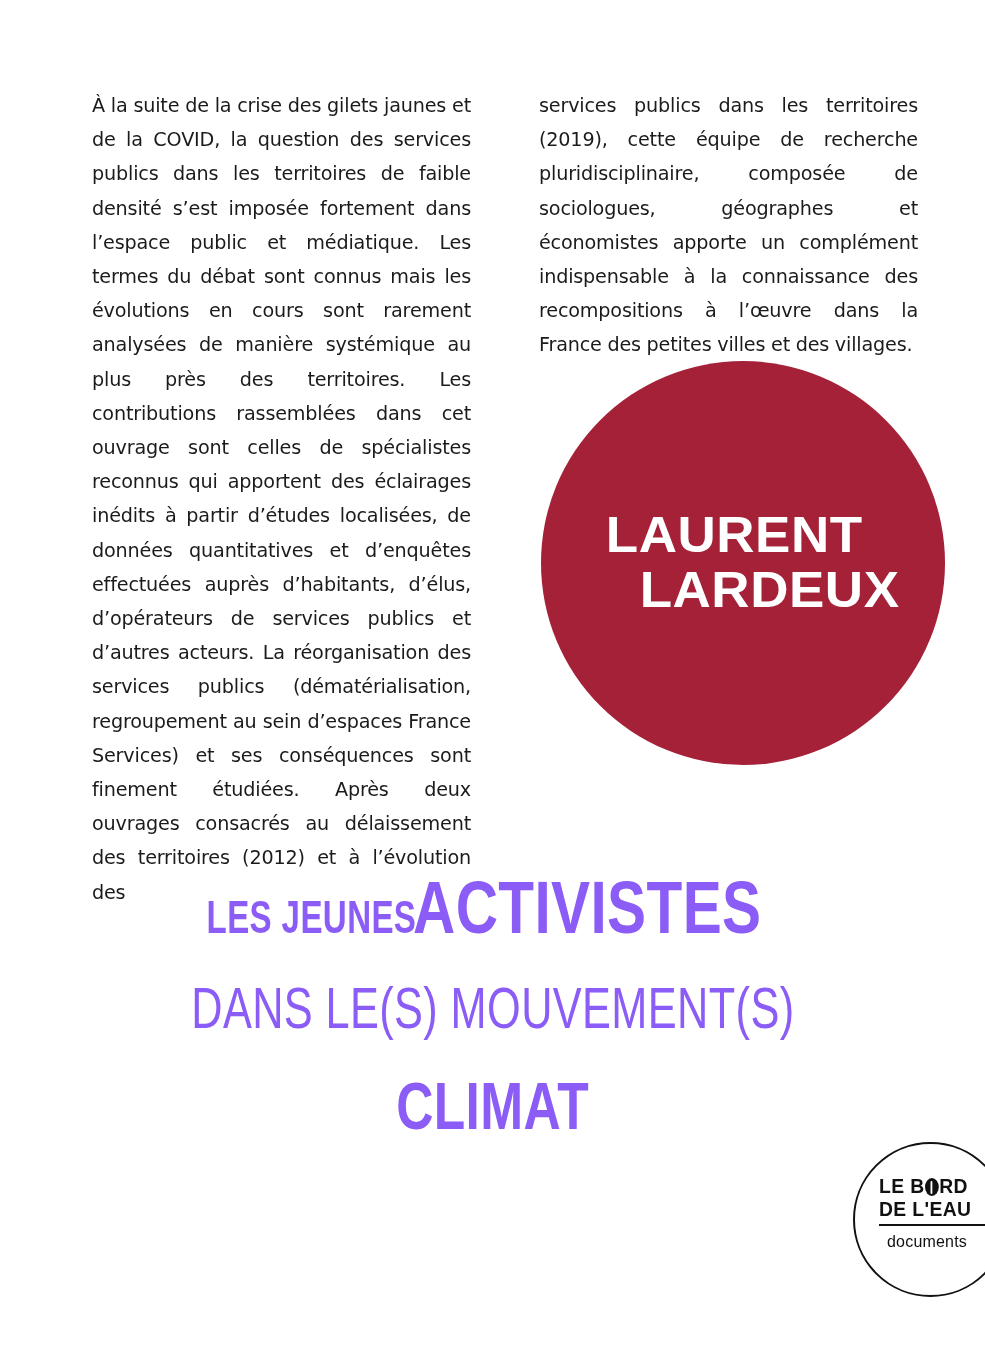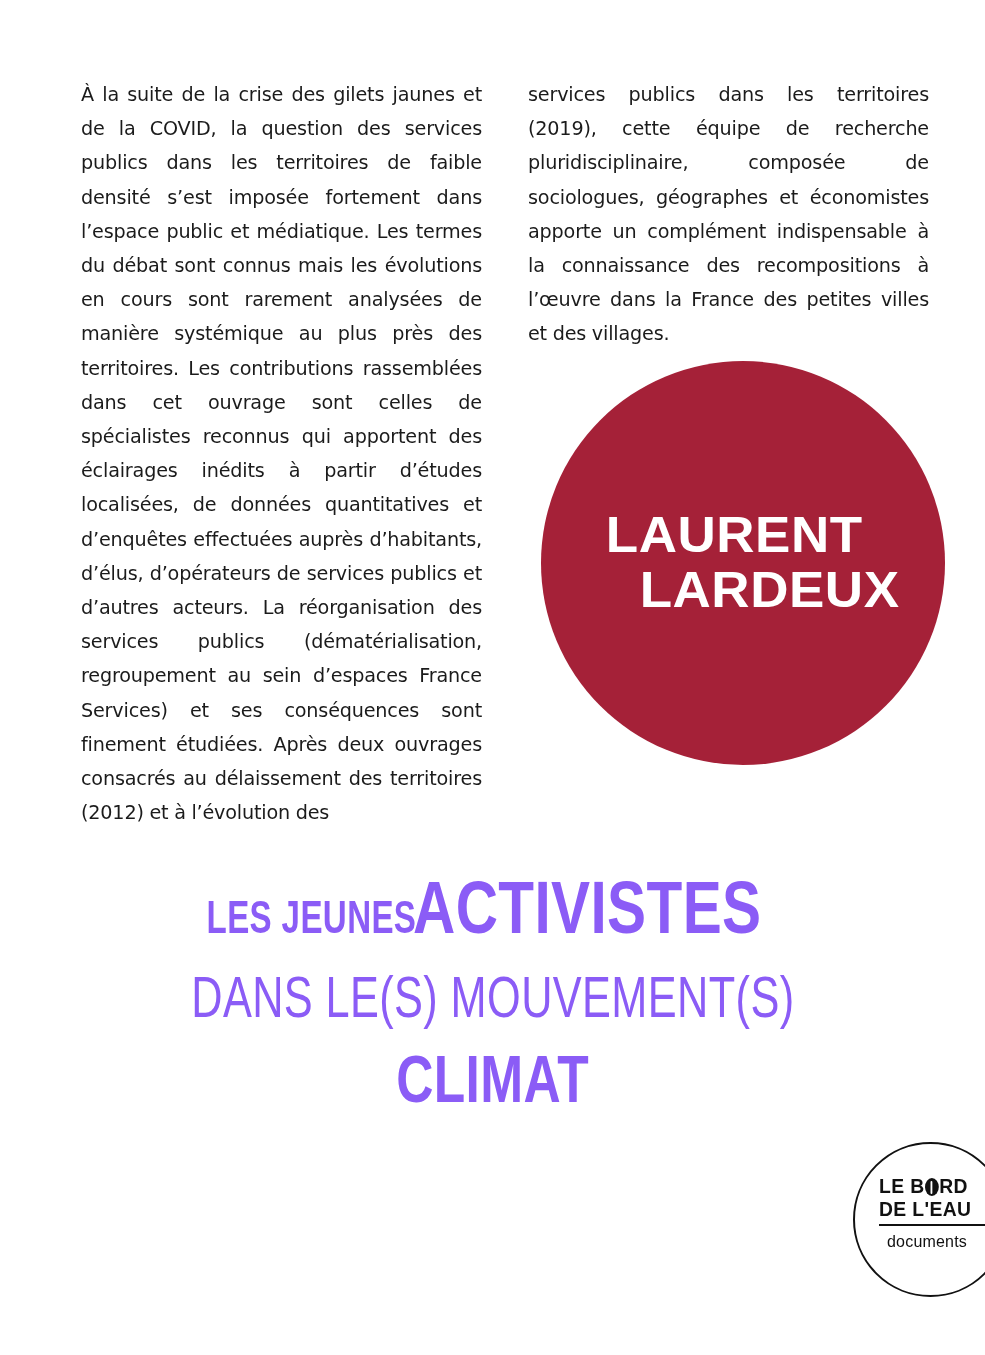--- a/index.html
+++ b/index.html
@@ -35,21 +35,21 @@
     font-family: "DejaVu Sans", sans-serif;
     font-size: 19.2px;
     line-height: 34.2px;
     color: #1b1b1b;
     text-align: justify;
     letter-spacing: -0.18px;
     word-spacing: -0.2px;
     hyphens: manual;
   }
   .blurb-col p {
-    margin: 0;
+    margin: 11px;
   }
   .blurb-col.right {
     width: 401px;
   }
 
   
   .author-disc {
     position: absolute;
     left: 541px;
     top: 361px;
@@ -109,32 +109,32 @@
     font-weight: 700;
     font-size: 75px;
     letter-spacing: 0.5px;
     transform: scaleX(0.78);
     transform-origin: left center;
     display: inline-block;
     vertical-align: baseline;
     margin-left: -4px;
   }
   .title-line-2 {
-    margin-top: 10px;
+    margin-top: 21px;
     line-height: 56px;
   }
   .t-mid {
     font-weight: 400;
     font-size: 57px;
     letter-spacing: 0.5px;
     transform: scaleX(0.76);
     display: inline-block;
   }
   .title-line-3 {
-    margin-top: 8px;
+    margin-top: 24px;
     line-height: 62px;
   }
   .t-climat {
     font-weight: 700;
     font-size: 66px;
     letter-spacing: 0.5px;
     transform: scaleX(0.78);
     display: inline-block;
   }
 

